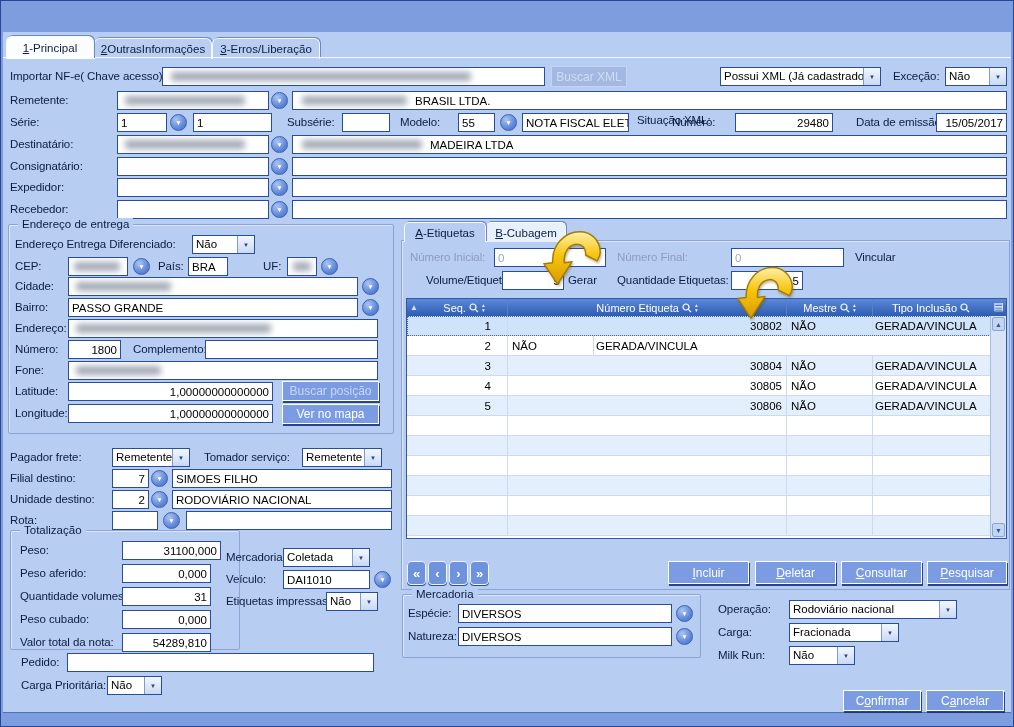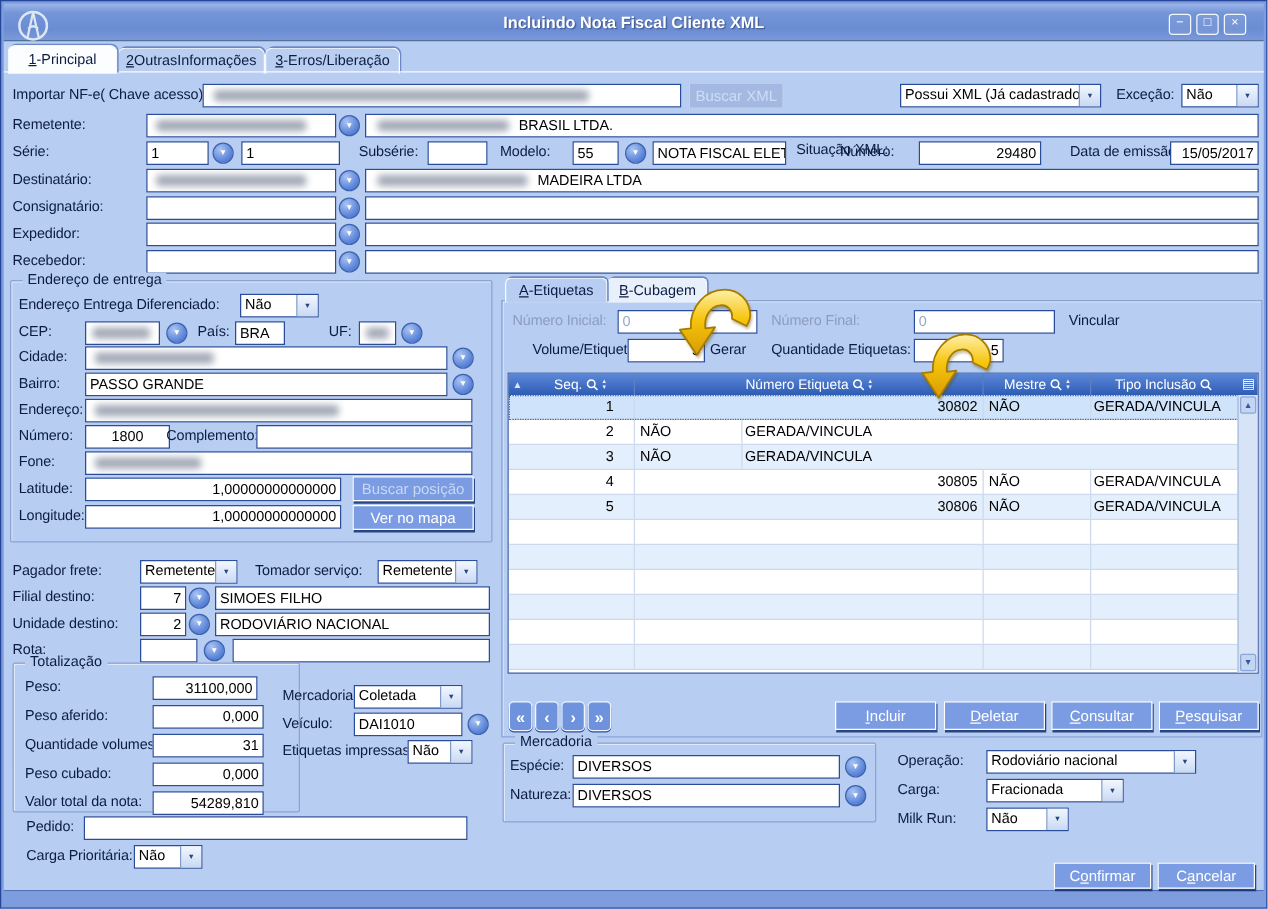--- a/index.html
+++ b/index.html
@@ -73,32 +73,20 @@
     <symbol id="curved-arrow" viewBox="0 0 64 64">
       <path d="M17 62 L3 41 L12 40 C11 22 24 8 40 8 C52 8 60 17 61 27 C61.5 31 60 35 58 38 L46 32 C47 25 42 20 36 21 C28 22 23 30 24 40 L32 39 Z" fill="url(#goldGrad)" stroke="#a67c00" stroke-width="1.5" stroke-linejoin="round"></path>
     </symbol>
   </defs>
 </svg>
 
 <div class="window">
   <div class="surface"></div>
   <div class="bottomline"></div>
 
-  <div class="titlebar">
-    <svg class="logo" width="27" height="27" viewBox="0 0 27 27">
-      <circle cx="13.5" cy="13.5" r="11" fill="none" stroke="#dde6f5" stroke-width="2"></circle>
-      <path d="M13.5 3 L9 23 M13.5 3 L18 23 M9.5 16 Q13.5 12 17.5 16" fill="none" stroke="#dde6f5" stroke-width="1.8"></path>
-    </svg>
-    <div class="title">Incluindo Nota Fiscal Cliente XML</div>
-    <div class="winbtns">
-      <div class="winbtn">−</div>
-      <div class="winbtn">□</div>
-      <div class="winbtn">×</div>
-    </div>
-  </div>
 
   <div class="tabbase"></div>
   <div class="mtab active" style="left:6px;top:36px;width:86px;height:22px;">
       <u>1</u>
       <span> </span>
       <span>-</span>
       <span> </span>
       <span>P</span>
       <span>r</span>
       <span>i</span>
@@ -259,21 +247,21 @@
   <div class="lbl" style="left:15px;top:301px;">Bairro:</div>
   <div class="fld" style="left:68px;top:298px;width:290px;">
       <span>PASSO GRANDE</span>
     </div>
   <div class="rbtn" style="left:362px;top:299px;">▼</div>
   <div class="lbl" style="left:15px;top:322px;">Endereço:</div>
   <div class="fld" style="left:68px;top:319px;width:310px;">
       <i class="blur" style="width:195px;margin-left:4px;"></i>
     </div>
   <div class="lbl" style="left:15px;top:343px;">Número:</div>
-  <div class="fld r" style="left:68px;top:340px;width:68px;justify-content:center;">
+  <div class="fld r" style="left:68px;top:340px;width:53px;">
       <span>1800</span>
     </div>
   <div class="lbl" style="left:133px;top:343px;">Complemento:</div>
   <div class="fld" style="left:205px;top:340px;width:173px;"></div>
   <div class="lbl" style="left:15px;top:364px;">Fone:</div>
   <div class="fld" style="left:68px;top:361px;width:310px;">
       <i class="blur" style="width:85px;margin-left:4px;"></i>
     </div>
   <div class="lbl" style="left:15px;top:385px;">Latitude:</div>
   <div class="fld r" style="left:68px;top:382px;width:205px;">
@@ -313,21 +301,21 @@
       <span>RODOVIÁRIO NACIONAL</span>
     </div>
   <div class="lbl" style="left:10px;top:514px;">Rota:</div>
   <div class="fld" style="left:112px;top:511px;width:46px;"></div>
   <div class="rbtn" style="left:163px;top:512px;">▼</div>
   <div class="fld" style="left:186px;top:511px;width:206px;"></div>
 
   <div class="grp" style="left:10px;top:530px;width:228px;height:118px;"></div>
   <div class="grp-title" style="left:20px;top:524px;">Totalização</div>
   <div class="lbl" style="left:20px;top:544px;">Peso:</div>
-  <div class="fld r" style="left:122px;top:541px;width:84px;justify-content:flex-end;">
+  <div class="fld r" style="left:122px;top:541px;width:99px;justify-content:flex-end;">
       <span>31100,000</span>
     </div>
   <div class="lbl" style="left:20px;top:567px;">Peso aferido:</div>
   <div class="fld r" style="left:122px;top:564px;width:89px;">
       <span>0,000</span>
     </div>
   <div class="lbl" style="left:20px;top:590px;">Quantidade volumes:</div>
   <div class="fld r" style="left:122px;top:587px;width:89px;">
       <span>31</span>
     </div>
@@ -465,20 +453,21 @@
           <div class="gc c-mestre">NÃO</div>
           <div class="gc c-tipo">GERADA/VINCULA</div>
         </div>
         <div class="grow even">
           <div class="gc c-seq r">2</div>
           <div class="gc c-mestre">NÃO</div>
           <div class="gc c-tipo">GERADA/VINCULA</div>
         </div>
         <div class="grow odd">
           <div class="gc c-seq r">3</div>
+          <div class="gc c-num r">30804</div>
           <div class="gc c-mestre">NÃO</div>
           <div class="gc c-tipo">GERADA/VINCULA</div>
         </div>
         <div class="grow even">
           <div class="gc c-seq r">4</div>
           <div class="gc c-num r">30805</div>
           <div class="gc c-mestre">NÃO</div>
           <div class="gc c-tipo">GERADA/VINCULA</div>
         </div>
         <div class="grow odd">

